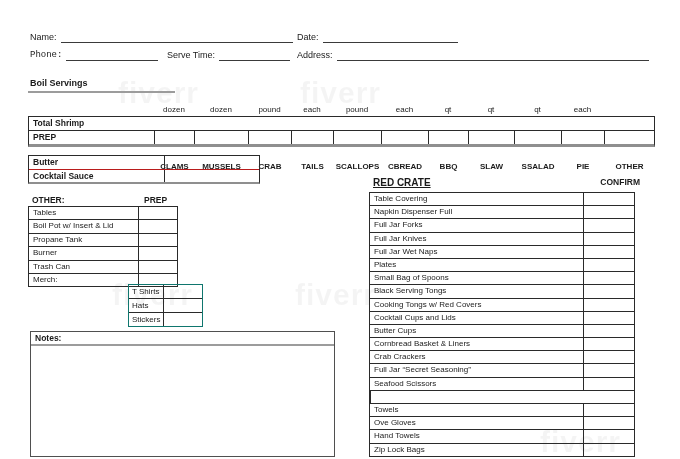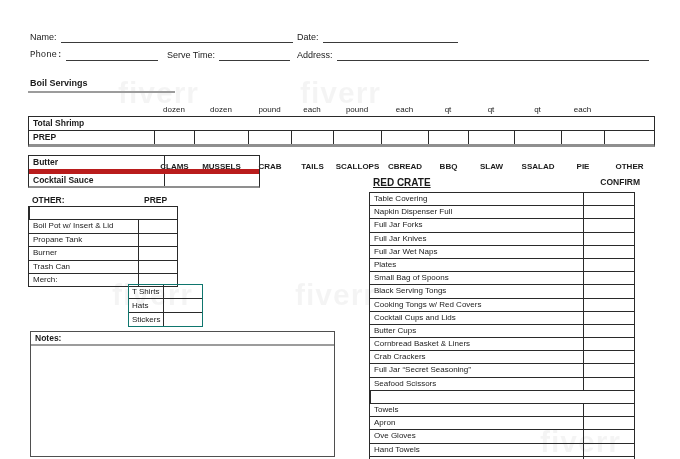--- a/index.html
+++ b/index.html
@@ -39,21 +39,21 @@
   .servings [data-idx="5"]{width:47px}
   .servings [data-idx="6"]{width:40px}
   .servings [data-idx="7"]{width:46px}
   .servings [data-idx="8"]{width:47px}
   .servings [data-idx="9"]{width:43px}
   .servings [data-idx="10"]{width:50px}
   
   .cond{position:absolute; left:28px; top:155px; width:230px;
         border:1px solid #2a2a2a; border-bottom:2px solid #8f8f8f;}
   .cond-row{display:flex; height:12.5px;}
-  .cond-row + .cond-row{border-top:5px solid #b91c1c;}
+  .cond-row + .cond-row{border-top:1px solid #b91c1c;}
   .cond-lab{width:135px; font-size:8.5px; font-weight:bold; line-height:12.5px; padding-left:4px; box-sizing:border-box;}
   .cond-val{flex:1; border-left:1px solid #2a2a2a;}
   
   .other-title{position:absolute; left:32px; top:195px; font-size:8.5px; font-weight:bold;}
   .other-prep-h{position:absolute; left:144px; top:195px; font-size:8.5px; font-weight:bold;}
   .other-tbl{position:absolute; left:28px; top:206px; width:148px; border:1px solid #2a2a2a;}
   .orow{display:flex; height:12.4px;}
   .orow + .orow{border-top:1px solid #2a2a2a;}
   .orow .olab{width:109px; font-size:8px; line-height:12.4px; padding-left:4px; box-sizing:border-box;}
   .orow .oval{flex:1; border-left:1px solid #2a2a2a;}
@@ -178,20 +178,21 @@
         <div class="cond-lab">Cocktail Sauce</div>
         <div class="cond-val"></div>
       </div>
     </div>
 
   <div class="other-title">OTHER:</div>
   <div class="other-prep-h">PREP</div>
   <div class="other-tbl">
 
       <div class="orow" data-idx="0">
+        <div class="olab">Tables</div>
         <div class="oval"></div>
       </div>
 
       <div class="orow" data-idx="1">
         <div class="olab">Boil Pot w/ Insert &amp; Lid</div>
         <div class="oval"></div>
       </div>
 
       <div class="orow" data-idx="2">
         <div class="olab">Propane Tank</div>
@@ -317,24 +318,20 @@
 
       <div class="crow" data-idx="15">
         <div class="cval"></div>
       </div>
 
       <div class="crow" data-idx="16">
         <div class="clab">Towels</div>
         <div class="cval"></div>
       </div>
 
-      <div class="crow" data-idx="17">
-        <div class="clab">Apron</div>
-        <div class="cval"></div>
-      </div>
 
       <div class="crow" data-idx="18">
         <div class="clab">Ove Gloves</div>
         <div class="cval"></div>
       </div>
 
       <div class="crow" data-idx="19">
         <div class="clab">Hand Towels</div>
         <div class="cval"></div>
       </div>

